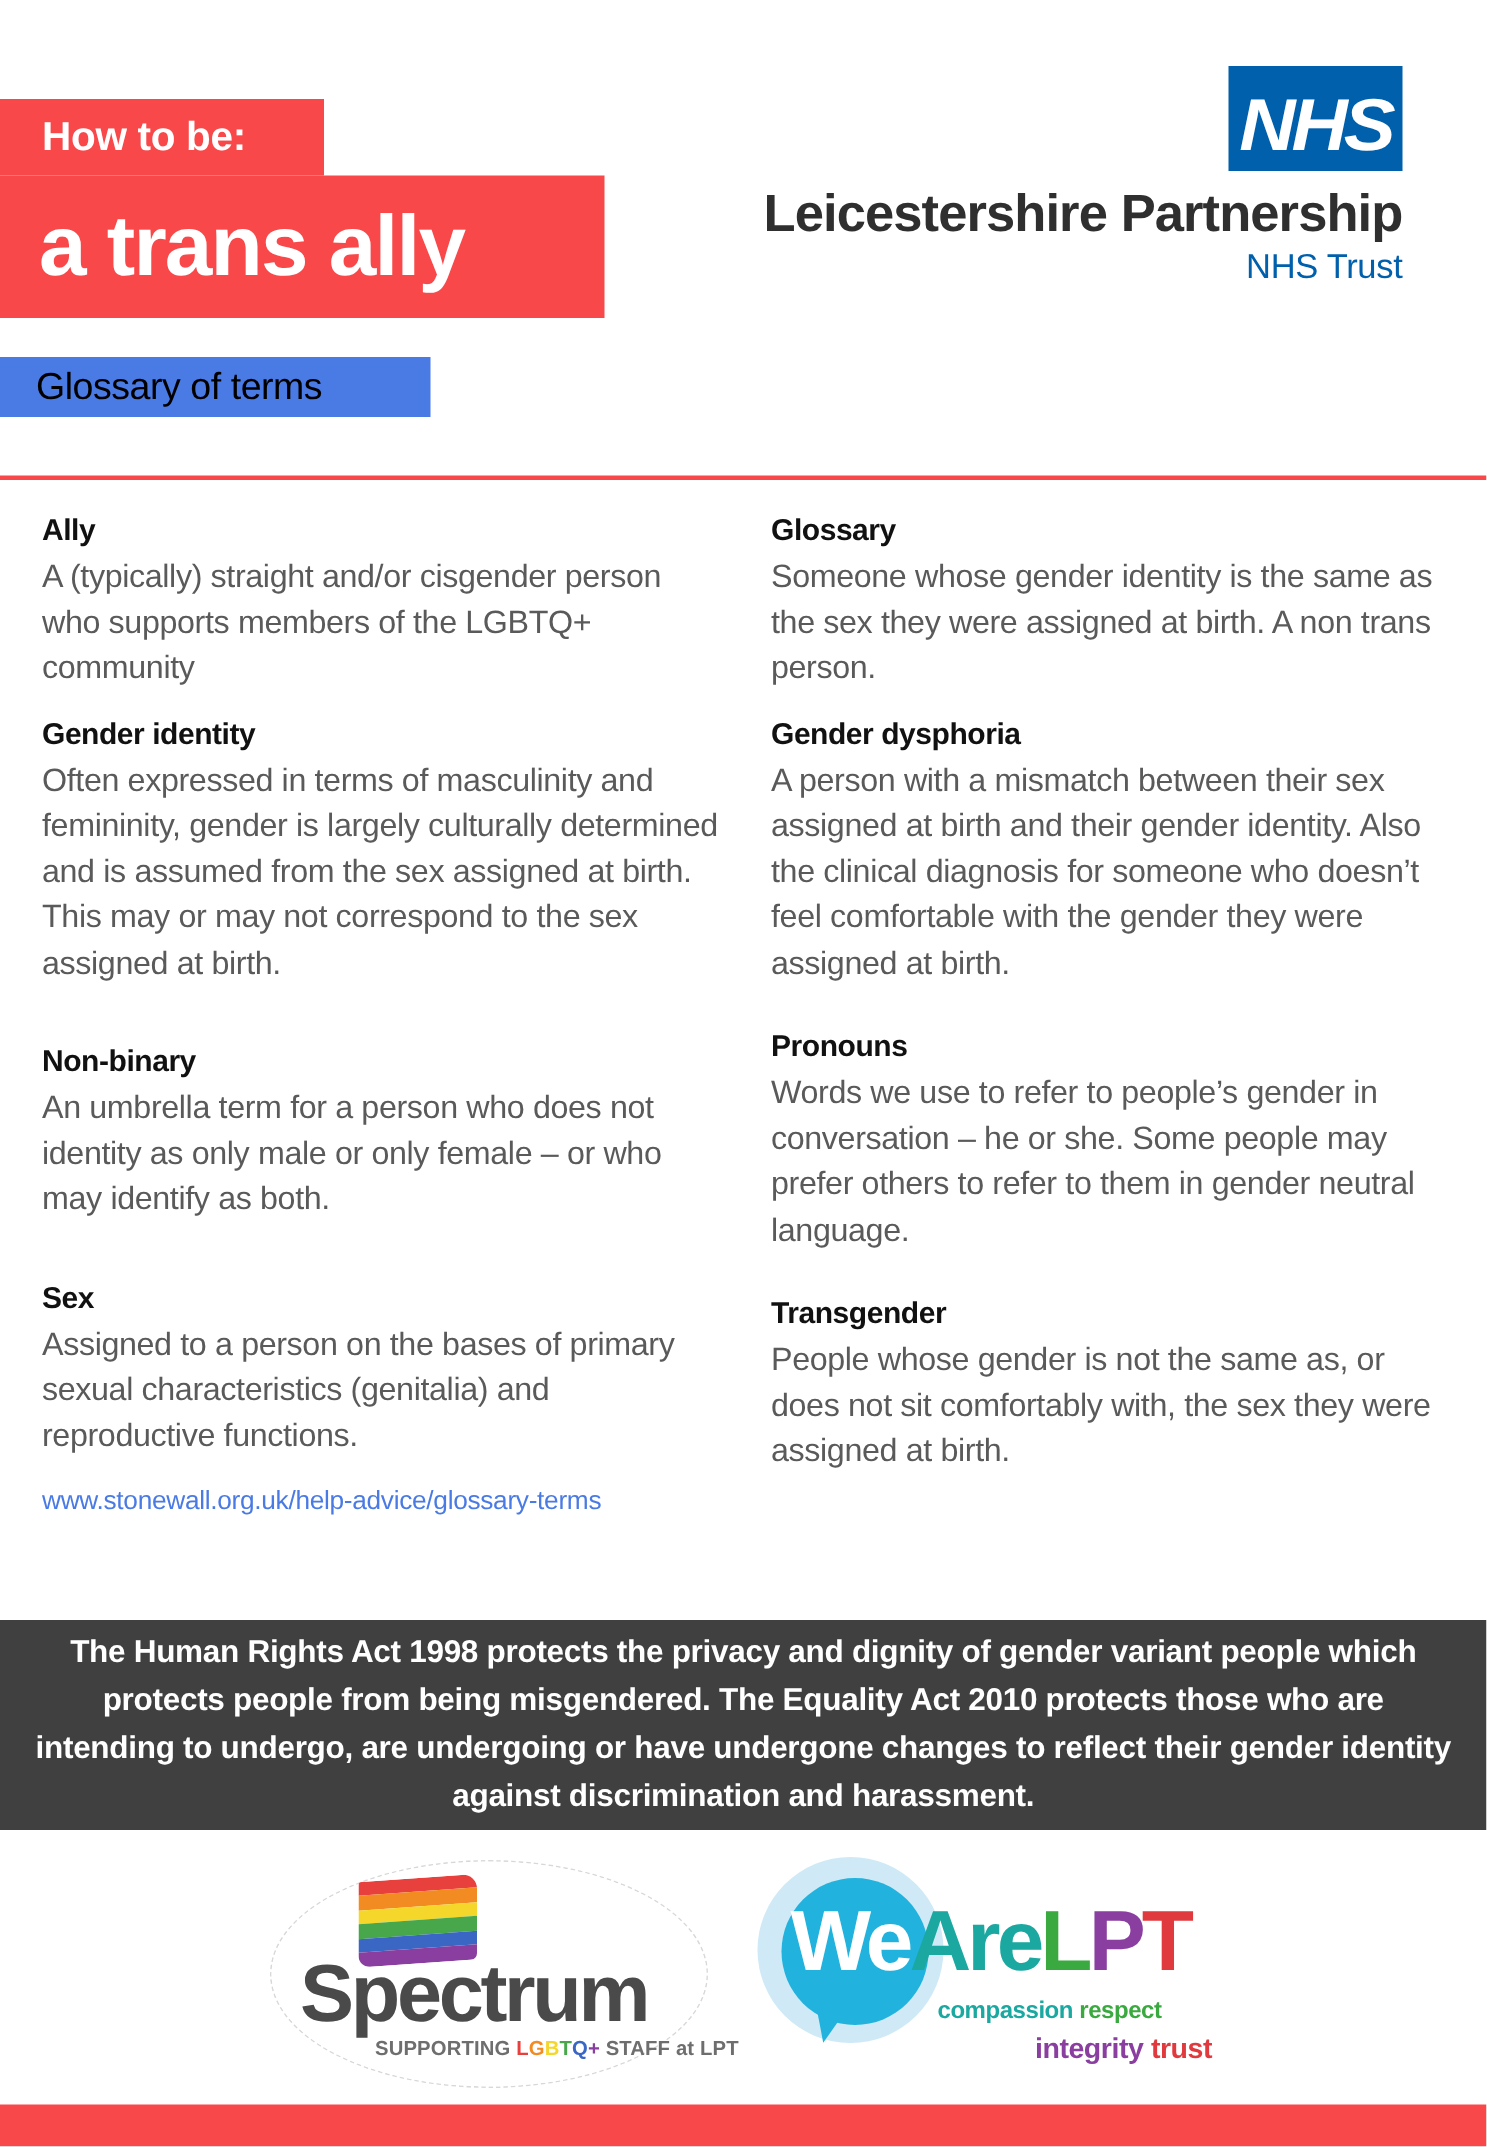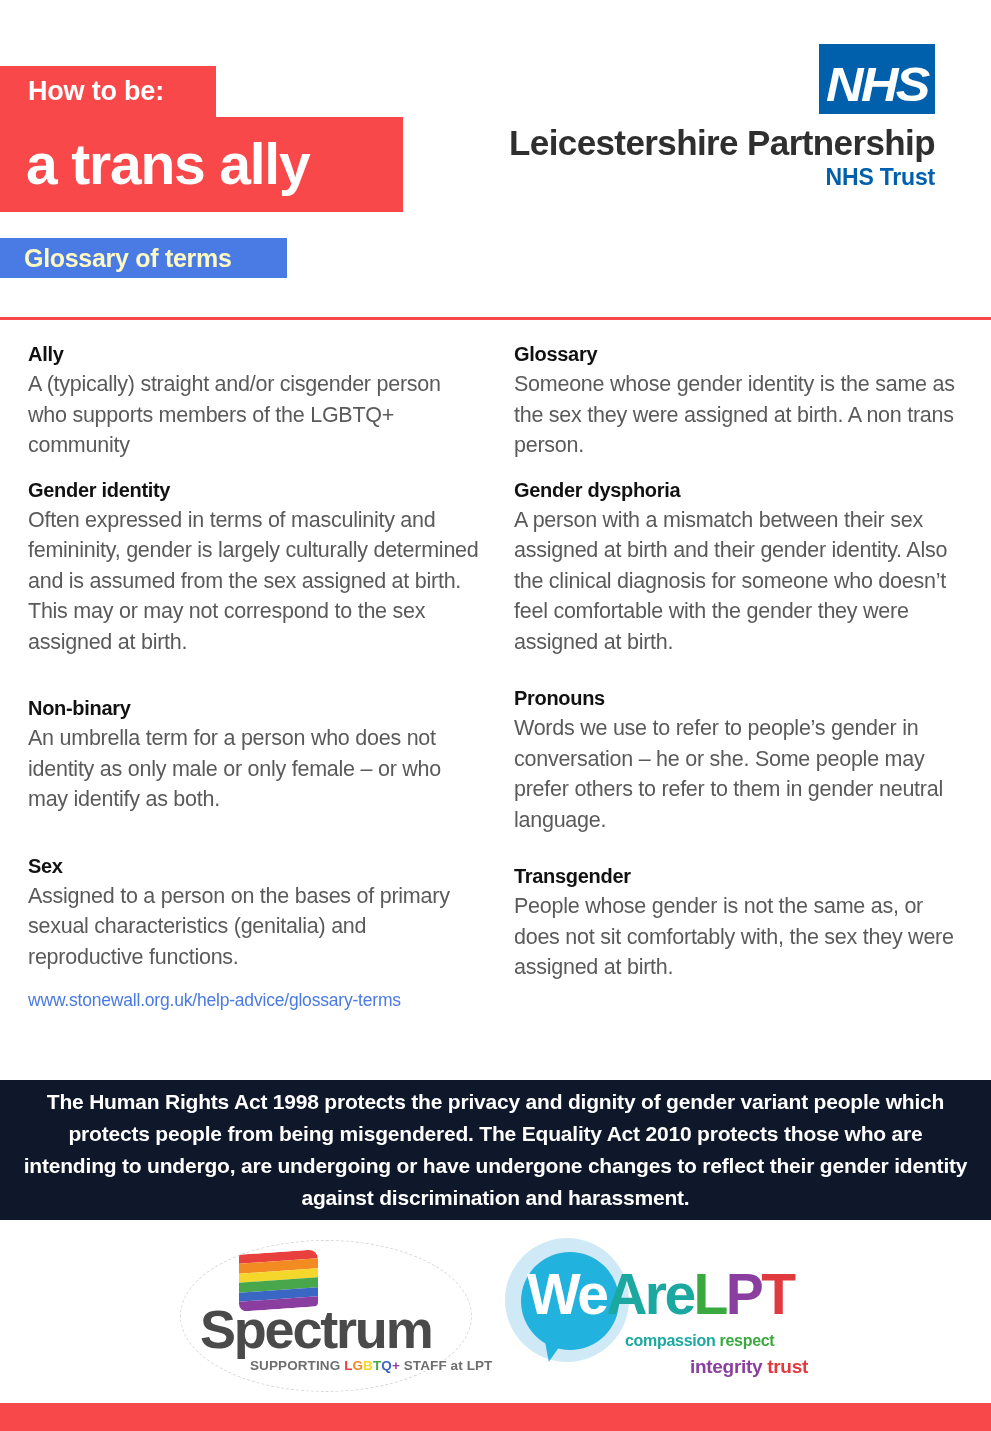--- a/index.html
+++ b/index.html
@@ -37,21 +37,21 @@
   }
 
   .glossary-tab {
     position: absolute; left: 0; top: 238px;
     background: #4a7ae4;
     height: 40px; width: 287px;
     display: flex; align-items: center;
     padding-left: 24px;
   }
   .glossary-tab span {
-    color: #fef9c3; font-size: 25px; font-weight: bold;
+    color: #000000; font-size: 25px; font-weight: normal;
     letter-spacing: -0.3px;
   }
 
   
   .nhs-logo { position: absolute; right: 48px; top: 44px; text-align: right; }
   .nhs-badge {
     display: inline-block; background: #0060ac;
     padding: 16px 10px 5px 10px;
   }
   .nhs-badge span {
@@ -60,21 +60,21 @@
     font-family: "Liberation Sans", sans-serif; line-height: 1;
     display: inline-block; transform: scaleX(1.06);
   }
   .nhs-trustname {
     margin-top: 11px;
     color: #302f2f; font-size: 35px; font-weight: bold;
     letter-spacing: -0.6px; line-height: 1;
   }
   .nhs-trustsub {
     margin-top: 6px;
-    color: #0060ac; font-size: 23px; font-weight: bold;
+    color: #0060ac; font-size: 23px; font-weight: normal;
     letter-spacing: -0.2px; line-height: 1;
   }
 
   
   .divider {
     position: absolute; left: 0; top: 317px;
     width: 991px; height: 3px; background: #f9484a;
   }
 
   
@@ -98,21 +98,21 @@
   .entry.gap-mid { margin-bottom: 30px; }
   .source-link {
     color: #4a7ae4; font-size: 17.5px; letter-spacing: -0.2px;
     margin-top: 10px; text-decoration: none; display: block;
   }
 
   
   .red-banner {
     position: absolute; left: 0; top: 1080px;
     width: 991px; height: 140px;
-    background: #0f172a;
+    background: #404040;
     display: flex; align-items: center; justify-content: center;
     padding: 0 22px;
   }
   .red-banner p {
     color: #ffffff; font-size: 21px; font-weight: bold;
     line-height: 1.52; text-align: center; letter-spacing: -0.2px;
     max-width: 950px;
   }
 
   

